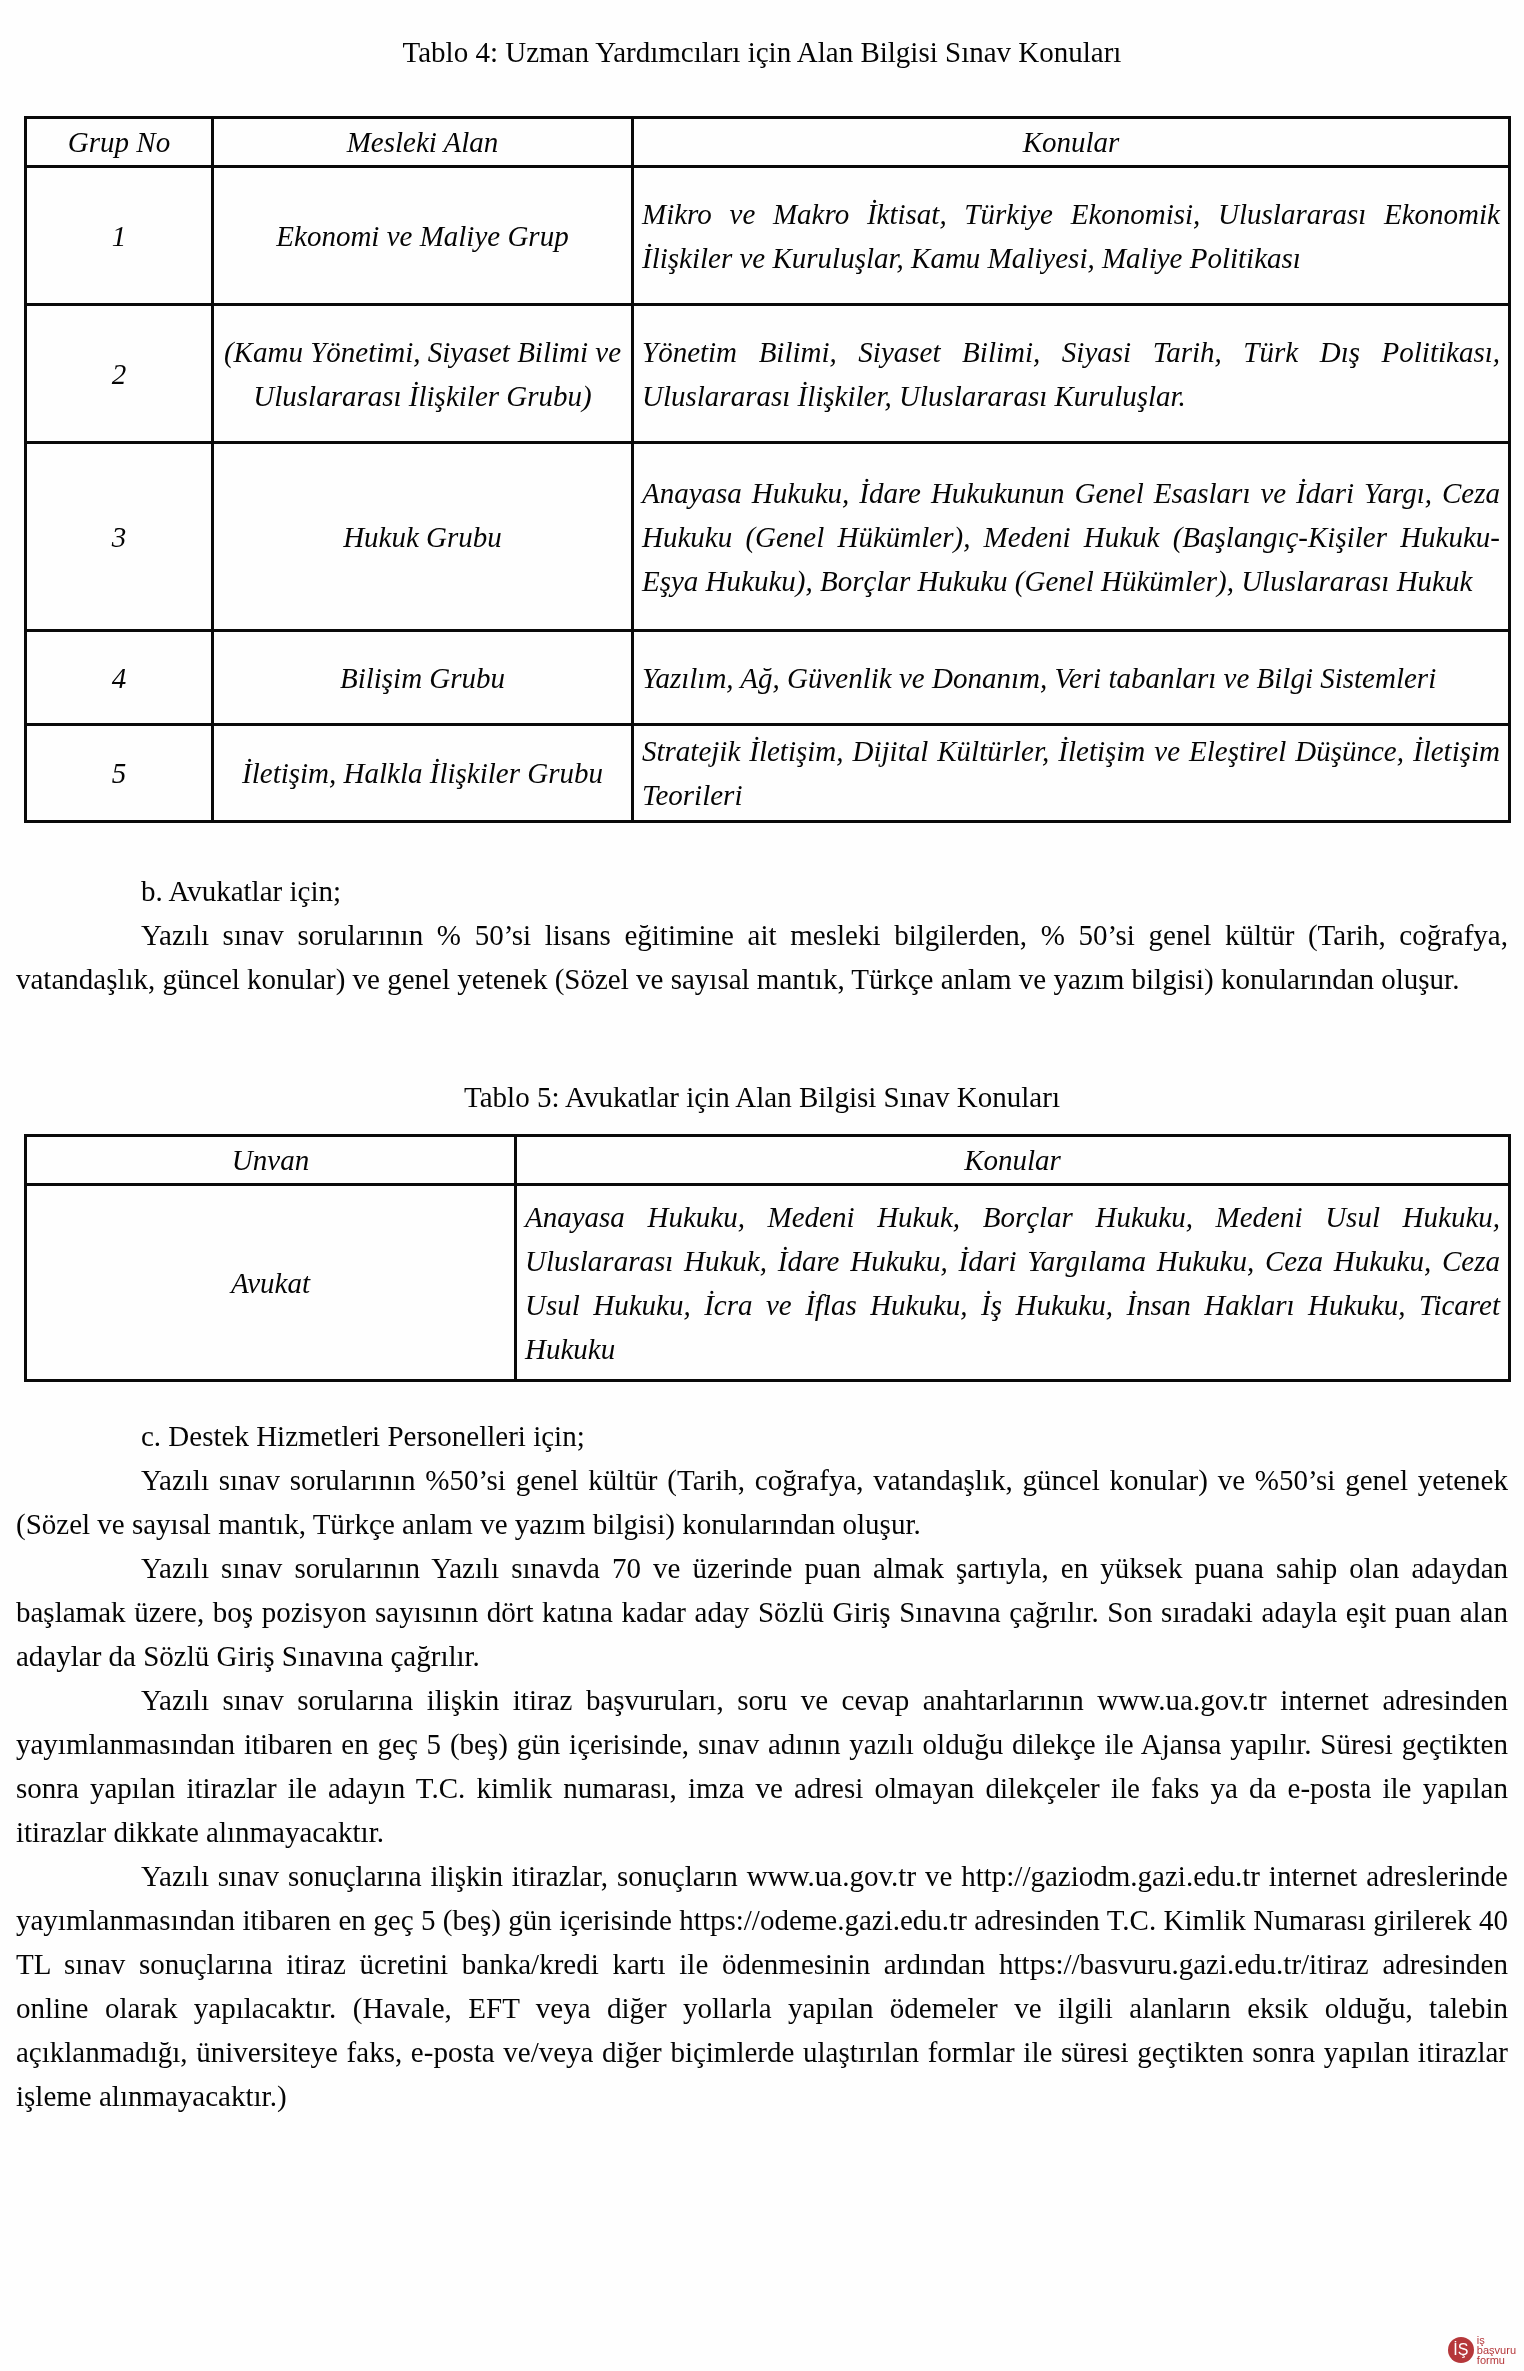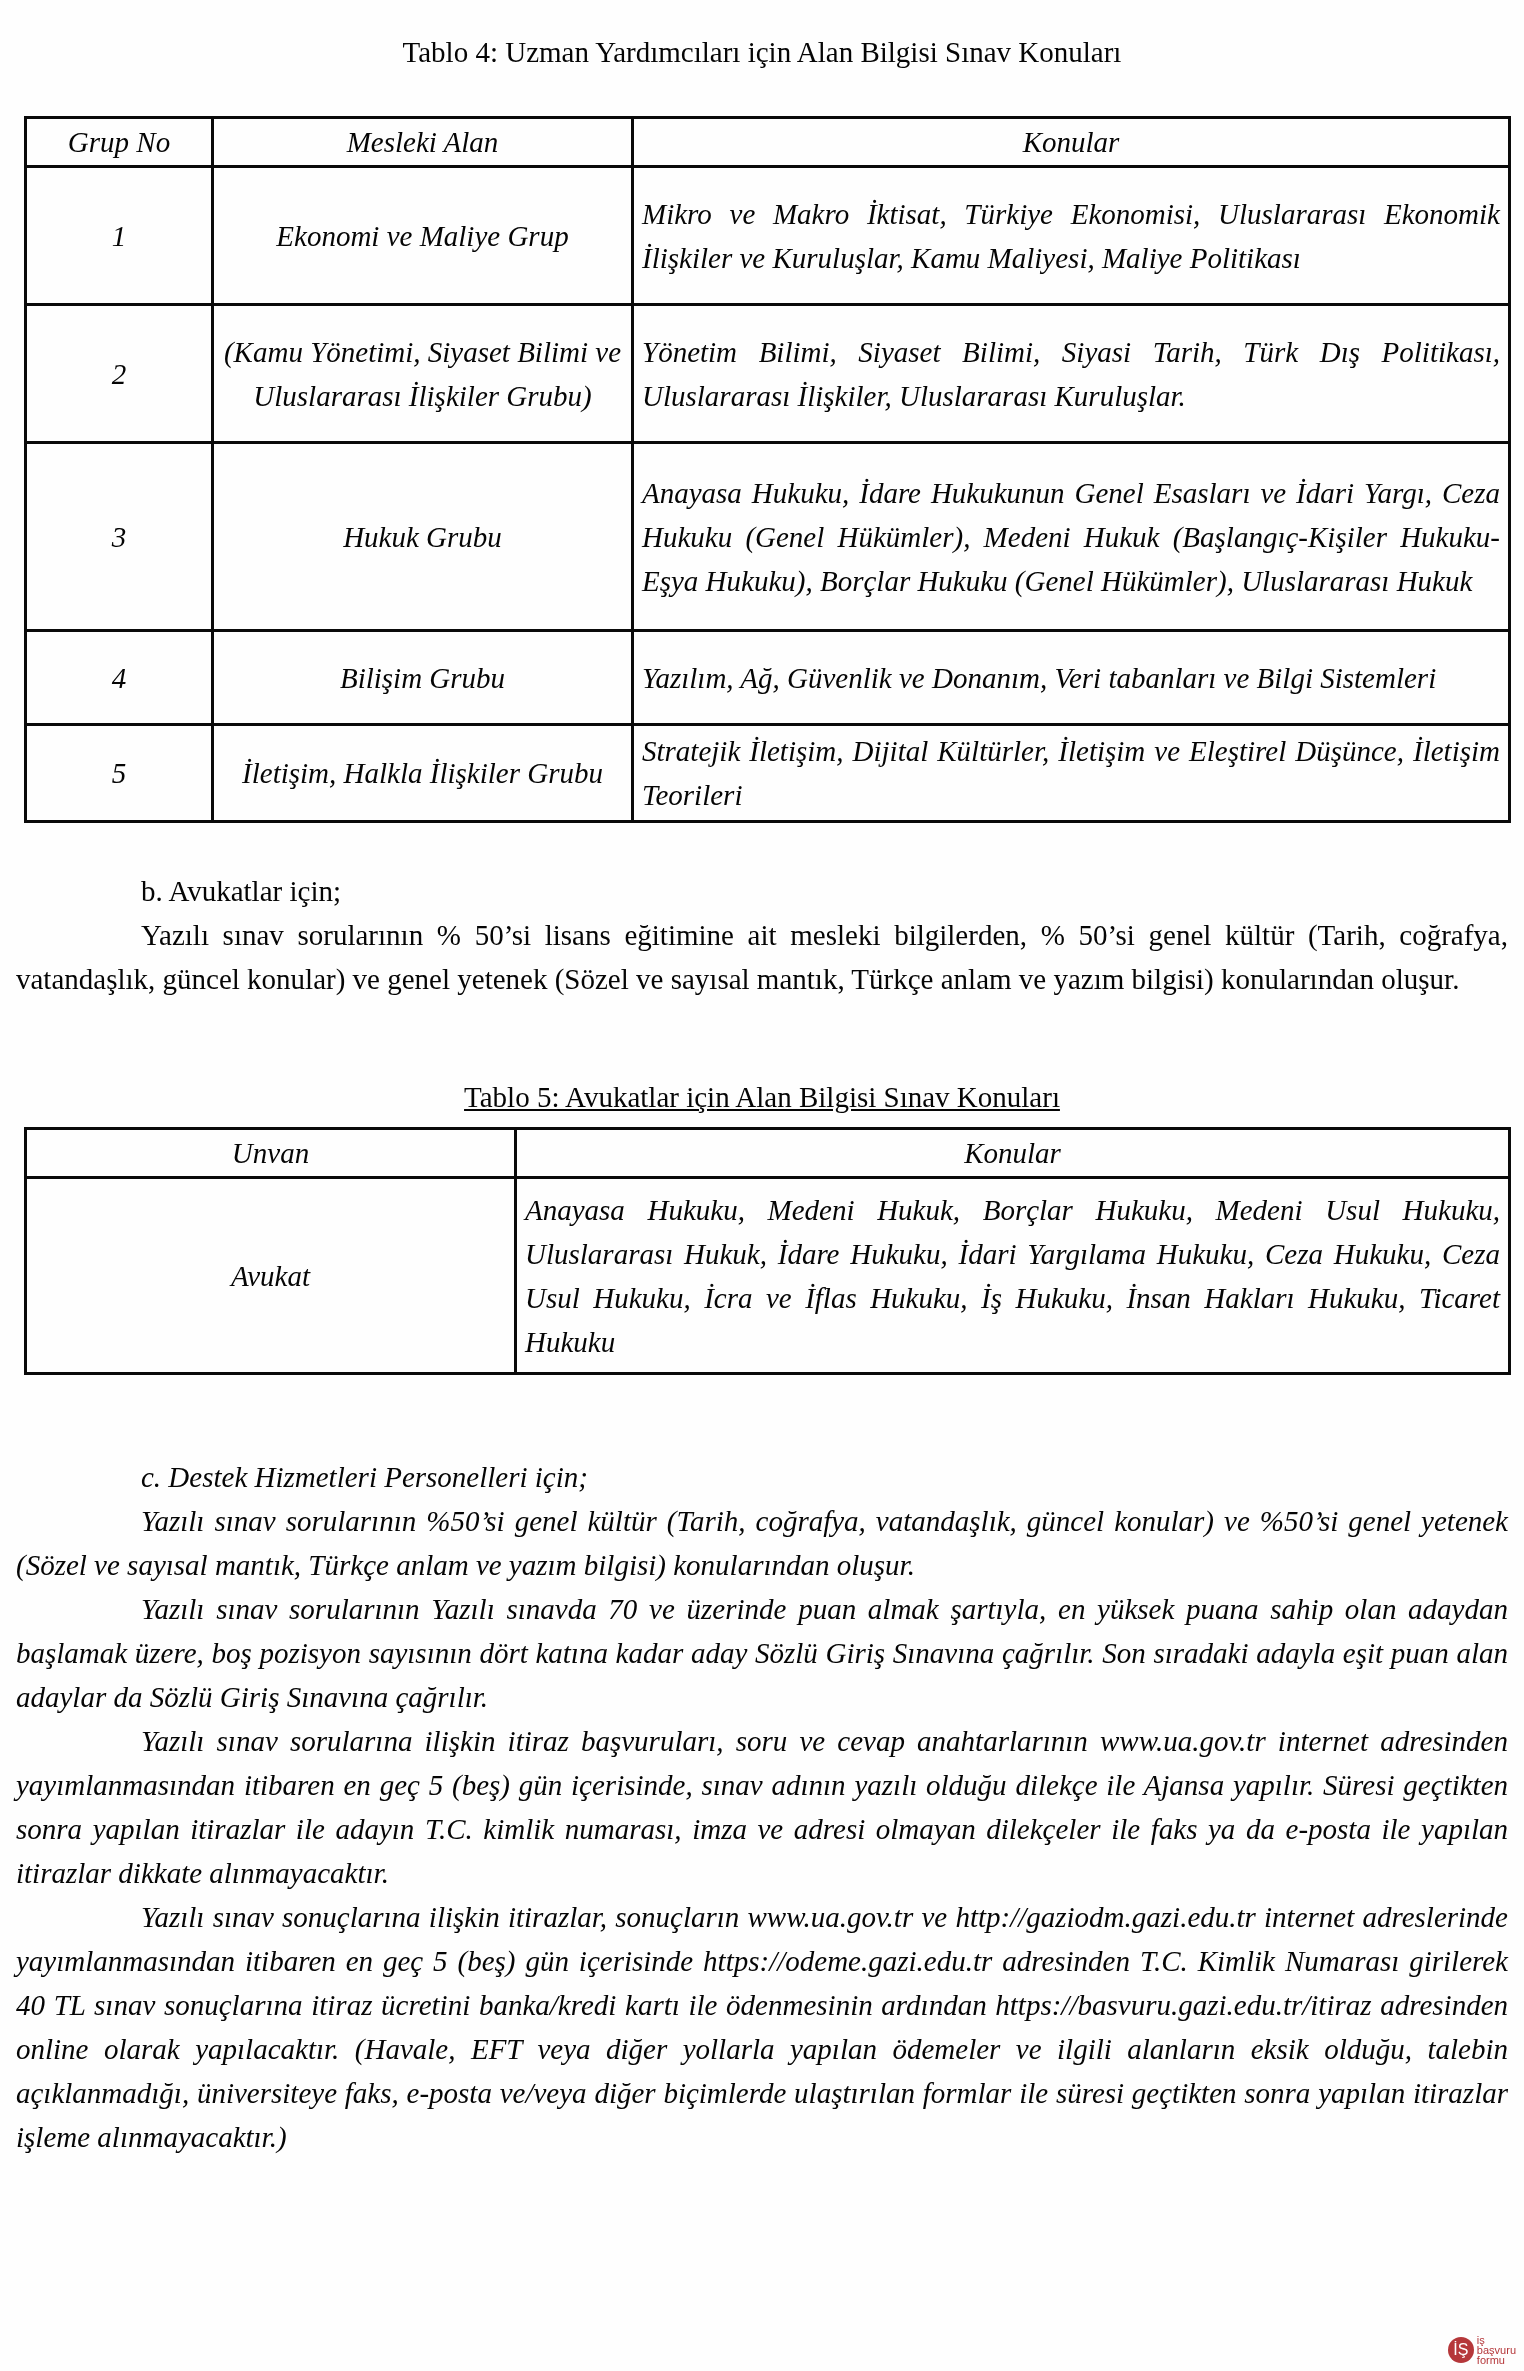--- a/index.html
+++ b/index.html
@@ -12,21 +12,21 @@
     padding: 30px 16px 10px 16px;
     background: #fefefe;
     color: #050505;
     font-family: "Liberation Serif", "DejaVu Serif", serif;
     font-size: 29px;
     line-height: 44px;
     overflow: hidden;
   }
   .doc-title { text-align: center; margin: 0; }
   .title-t4 { margin-bottom: 42px; }
-  .title-t5 { margin-top: 74px; margin-bottom: 8px; text-decoration: underline; }
+  .title-t5 { margin-top: 74px; margin-bottom: 15px; }
 
   table.doc-table {
     border-collapse: collapse;
     width: 1484px;
     margin-left: 8px;
     table-layout: fixed;
     font-style: italic;
   }
   .doc-table th, .doc-table td {
     border: 3px solid #0a0a0a;
@@ -40,21 +40,21 @@
   .cell-topics { text-align: justify; padding: 4px 10px 4px 12px; }
   .t4-row-1 td { height: 138px; }
   .t4-row-2 td { height: 138px; }
   .t4-row-3 td { height: 188px; }
   .t4-row-4 td { height: 94px; }
   .t4-row-5 td { height: 94px; }
   .t5-row td   { height: 196px; }
 
   .section { margin: 0; }
   .sec-b { margin-top: 46px; }
-  .sec-c { margin-top: 80px; font-style: italic; }
+  .sec-c { margin-top: 32px; }
   .heading-line, .para {
     margin: 0;
     text-indent: 125px;
   }
   .para { text-align: justify; }
 
   .watermark {
     position: absolute;
     right: 8px;
     bottom: 6px;

